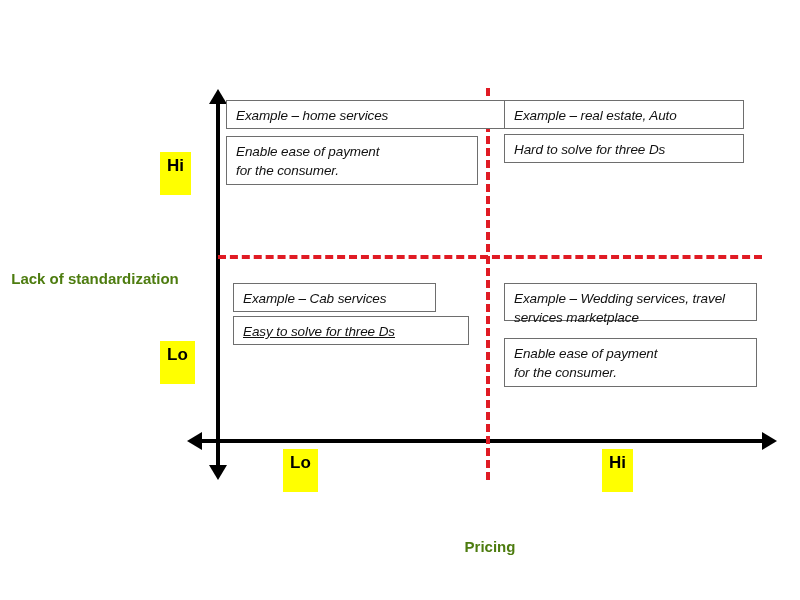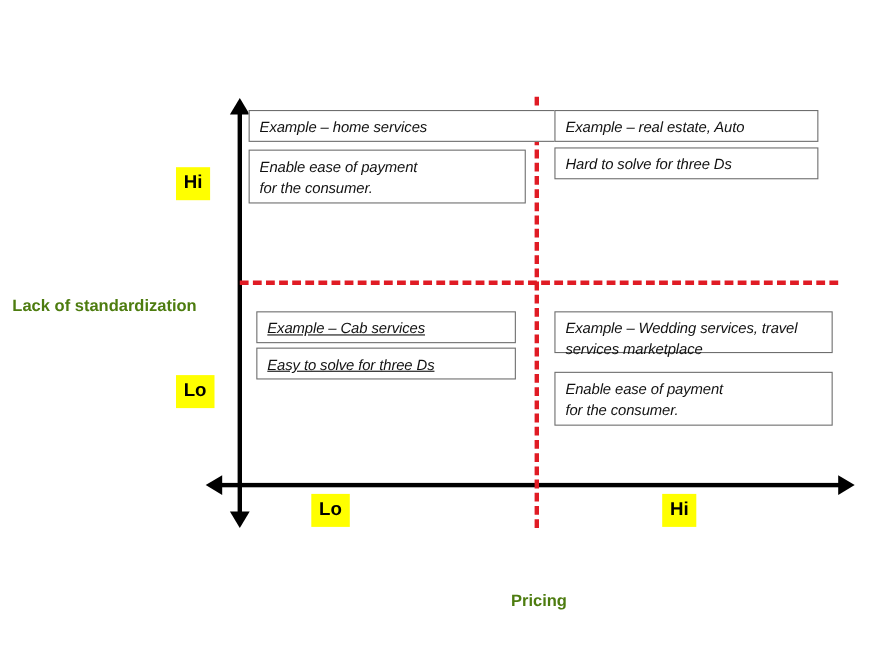--- a/index.html
+++ b/index.html
@@ -106,21 +106,21 @@
   
   #box-tl-1 { left: 226px; top: 100px; width: 280px; height: 29px; }
   #box-tl-2 { left: 226px; top: 136px; width: 252px; height: 49px; }
   #box-tl-3 { left: 226px; top: 192px; width: 252px; height: 49px; }
 
   
   #box-tr-1 { left: 504px; top: 100px; width: 240px; height: 29px; }
   #box-tr-2 { left: 504px; top: 134px; width: 240px; height: 29px; }
 
   
-  #box-bl-1 { left: 233px; top: 283px; width: 236px; height: 29px; text-decoration: underline; }
+  #box-bl-1 { left: 233px; top: 283px; width: 203px; height: 29px; }
   #box-bl-2 { left: 233px; top: 316px; width: 236px; height: 29px; text-decoration: underline; }
 
   
   #box-br-1 { left: 504px; top: 283px; width: 253px; height: 38px; }
   #box-br-2 { left: 504px; top: 338px; width: 253px; height: 49px; }
 
   
   .axis-title {
     position: absolute;
     font-weight: bold;
@@ -143,21 +143,21 @@
 
   
   .marker {
     position: absolute;
     background: #ffff00;
     color: #000000;
     font-weight: bold;
     font-size: 17px;
     line-height: 26px;
     text-align: center;
-    padding: 1px 7px 3px 7px;
+    padding: 1px 7px 16px 7px;
   }
   #marker-y-hi { left: 160px; top: 152px; }
   #marker-y-lo { left: 160px; top: 341px; }
   #marker-x-lo { left: 283px; top: 449px; }
   #marker-x-hi { left: 602px; top: 449px; }
 </style>
 </head>
 <body>
 
 <div id="canvas" style="background: rgb(255, 255, 255);">

